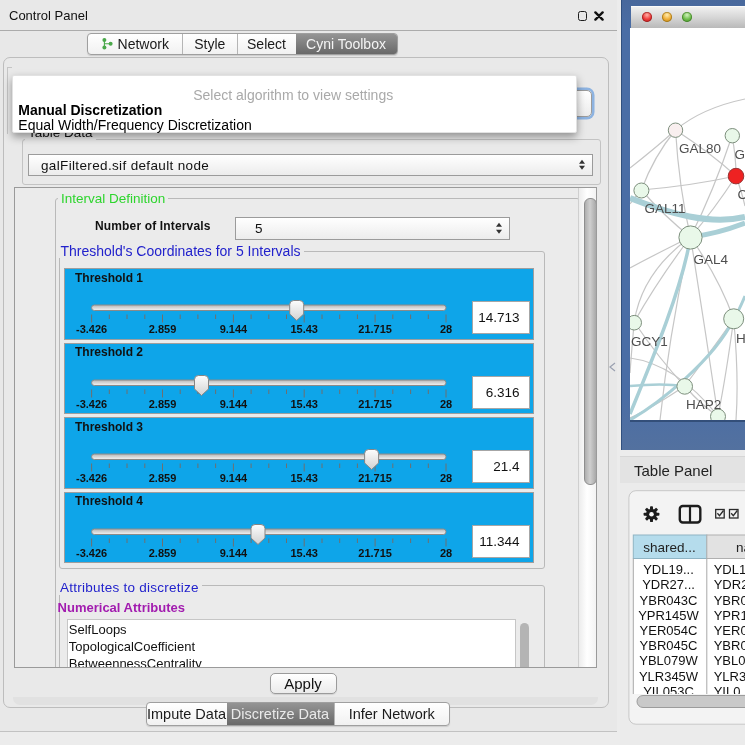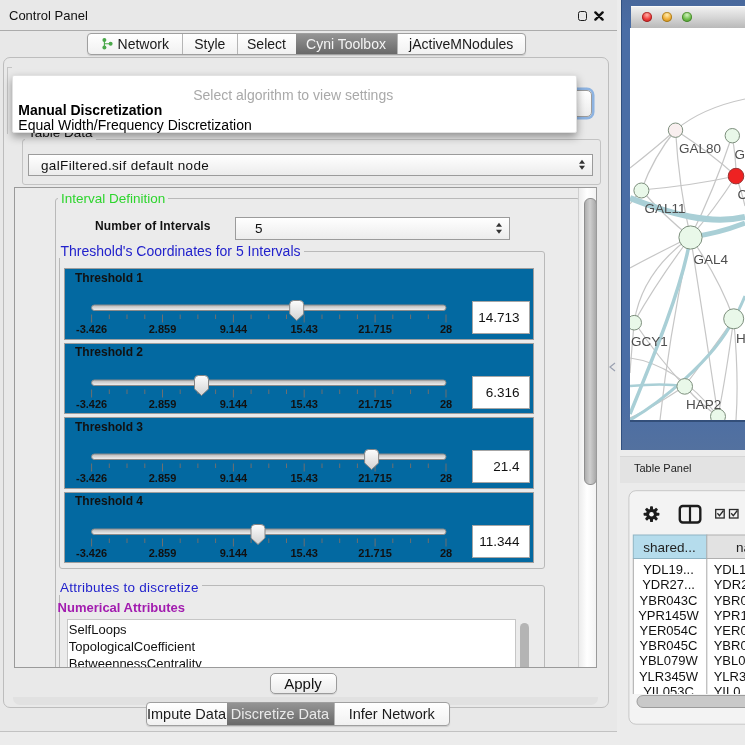--- a/index.html
+++ b/index.html
@@ -4,21 +4,21 @@
 #root{position:relative;width:745px;height:745px;background:#ececec;font-family:"Liberation Sans",sans-serif;overflow:hidden}
 .abs{position:absolute}
 .grp{position:absolute;border:1px solid #b9b9b9;border-radius:3px}
 .glbl{position:absolute;font-size:13.5px;line-height:14px;padding:0 3px;background:#ebebeb;white-space:nowrap}
 .combo{position:absolute;background:linear-gradient(#ffffff,#ececec);border:1px solid #9b9b9b;border-radius:0;font-size:13.5px;color:#111}
 .combo .tx{position:absolute;left:12px;top:50%;transform:translateY(-50%);white-space:nowrap;letter-spacing:0.35px}
 .updn{position:absolute;right:7px;top:50%;transform:translateY(-50%)}
 .updn i{display:block;width:0;height:0;border-left:3.5px solid transparent;border-right:3.5px solid transparent}
 .updn i.u{border-bottom:4.5px solid #333;margin-bottom:2.5px}
 .updn i.d{border-top:4.5px solid #333}
-.tpanel{position:absolute;left:49px;width:467.5px;height:69.5px;border:1px solid #9e9e9e;background:#0369a1}
+.tpanel{position:absolute;left:49px;width:467.5px;height:69.5px;border:1px solid #9e9e9e;background:#0ea5e9}
 .tlbl{position:absolute;left:10px;top:1.5px;font-size:12px;font-weight:bold;color:#111}
 .vbox{position:absolute;left:406.6px;top:32px;width:47px;height:31px;border:1px solid #a6a6a6;background:#fff;font-size:13.5px;color:#111;text-align:right;padding-right:9px;line-height:31px}
 .b{font-weight:bold}
 </style></head>
 <body>
 <div id="root">
 
 <div class="abs" style="left:0;top:0;width:617px;height:731px;background:#e8e8e8;border-bottom:1px solid #c2c2c2"></div>
 <div class="abs" style="left:9px;top:7.5px;font-size:13px;color:#111">Control Panel</div>
 <div class="abs" style="left:577.5px;top:11px;width:7.5px;height:7.5px;border:1.5px solid #1d1d1d;border-radius:2.5px"></div>
@@ -34,21 +34,20 @@
     <svg width="13" height="14" viewBox="0 0 13 14" style="margin-right:4px">
           <circle cx="3.4" cy="3" r="2" fill="#4aa84a"></circle>
           <circle cx="3.4" cy="10.5" r="2" fill="#4aa84a"></circle>
           <circle cx="9.6" cy="6.8" r="2" fill="#4aa84a"></circle>
           <path d="M3.4 3 L3.4 10.5 M3.4 6.8 L9.6 6.8" stroke="#4aa84a" stroke-width="1.1" fill="none"></path>
         </svg>
     Network</div>
   <div style="width:53.5px;display:flex;align-items:center;justify-content:center;border-right:1px solid #b5b5b5">Style</div>
   <div style="width:58px;display:flex;align-items:center;justify-content:center">Select</div>
   <div style="width:101px;display:flex;align-items:center;justify-content:center;background:linear-gradient(#949494,#696969);color:#f4f4f4">Cyni Toolbox</div>
-  <div style="width:127.5px;display:flex;align-items:center;justify-content:center;border-left:1px solid #b5b5b5">jActiveMNodules</div>
 </div>
 
 <div class="abs" style="left:7px;top:66.5px;width:4px;height:66px;border-left:1px solid #c5c5c5;border-top:1px solid #c5c5c5"></div>
 
 <div class="combo" style="left:500px;top:89.5px;width:90px;height:25px;border-radius:5px;box-shadow:0 0 0 2.5px rgba(110,160,222,0.75)"></div>
 
 <div class="grp" style="left:21.5px;top:138.5px;width:577px;height:44px;border-color:#c3c3c3;background:#e9e9e9"></div>
 <div class="glbl" style="left:25px;top:126px;background:#e9e9e9;color:#111">Table Data</div>
 <div class="combo" style="left:28px;top:153.5px;width:563px;height:20.5px">
   <span class="tx">galFiltered.sif default node</span>
@@ -350,21 +349,21 @@
     <text x="35" y="184.5" text-anchor="middle">GAL11</text>
     <text x="80.8" y="236" text-anchor="middle">GAL4</text>
     <text x="1" y="317.5">GCY1</text>
     <text x="106" y="315">HI</text>
     <text x="56" y="380.5">HAP2</text>
   </g>
 </svg>
 <div class="abs" style="left:630px;top:419.5px;width:115px;height:2px;background:rgba(20,40,70,0.45)"></div>
 
 <div class="abs" style="left:620px;top:455.5px;width:125px;height:27.5px;background:#e3e3e3;border-top:1px solid #d6d6d6"></div>
-<div class="abs" style="left:634px;top:462px;font-size:11px;color:#222">Table Panel</div>
+<div class="abs" style="left:634px;top:462px;font-size:15px;color:#222">Table Panel</div>
 <div class="abs" style="left:620px;top:483px;width:125px;height:262px;background:#ebebeb"></div>
 <svg class="abs" style="left:620px;top:483px" width="125" height="262" viewBox="0 0 125 262">
   <rect x="8.9" y="7.7" width="130" height="233.5" rx="7" fill="#f3f3f3" stroke="#c7c7c7"></rect>
   <rect x="13.3" y="75.5" width="120" height="135.5" fill="#ffffff"></rect>
 
   <g transform="translate(31.5,31.2) scale(0.88)" fill="#1d1d1d">
     <g id="teeth">
       <rect x="-1.7" y="-9" width="3.4" height="5" rx="1"></rect>
       <rect x="-1.7" y="4" width="3.4" height="5" rx="1"></rect>
       <rect x="-9" y="-1.7" width="5" height="3.4" rx="1"></rect>

